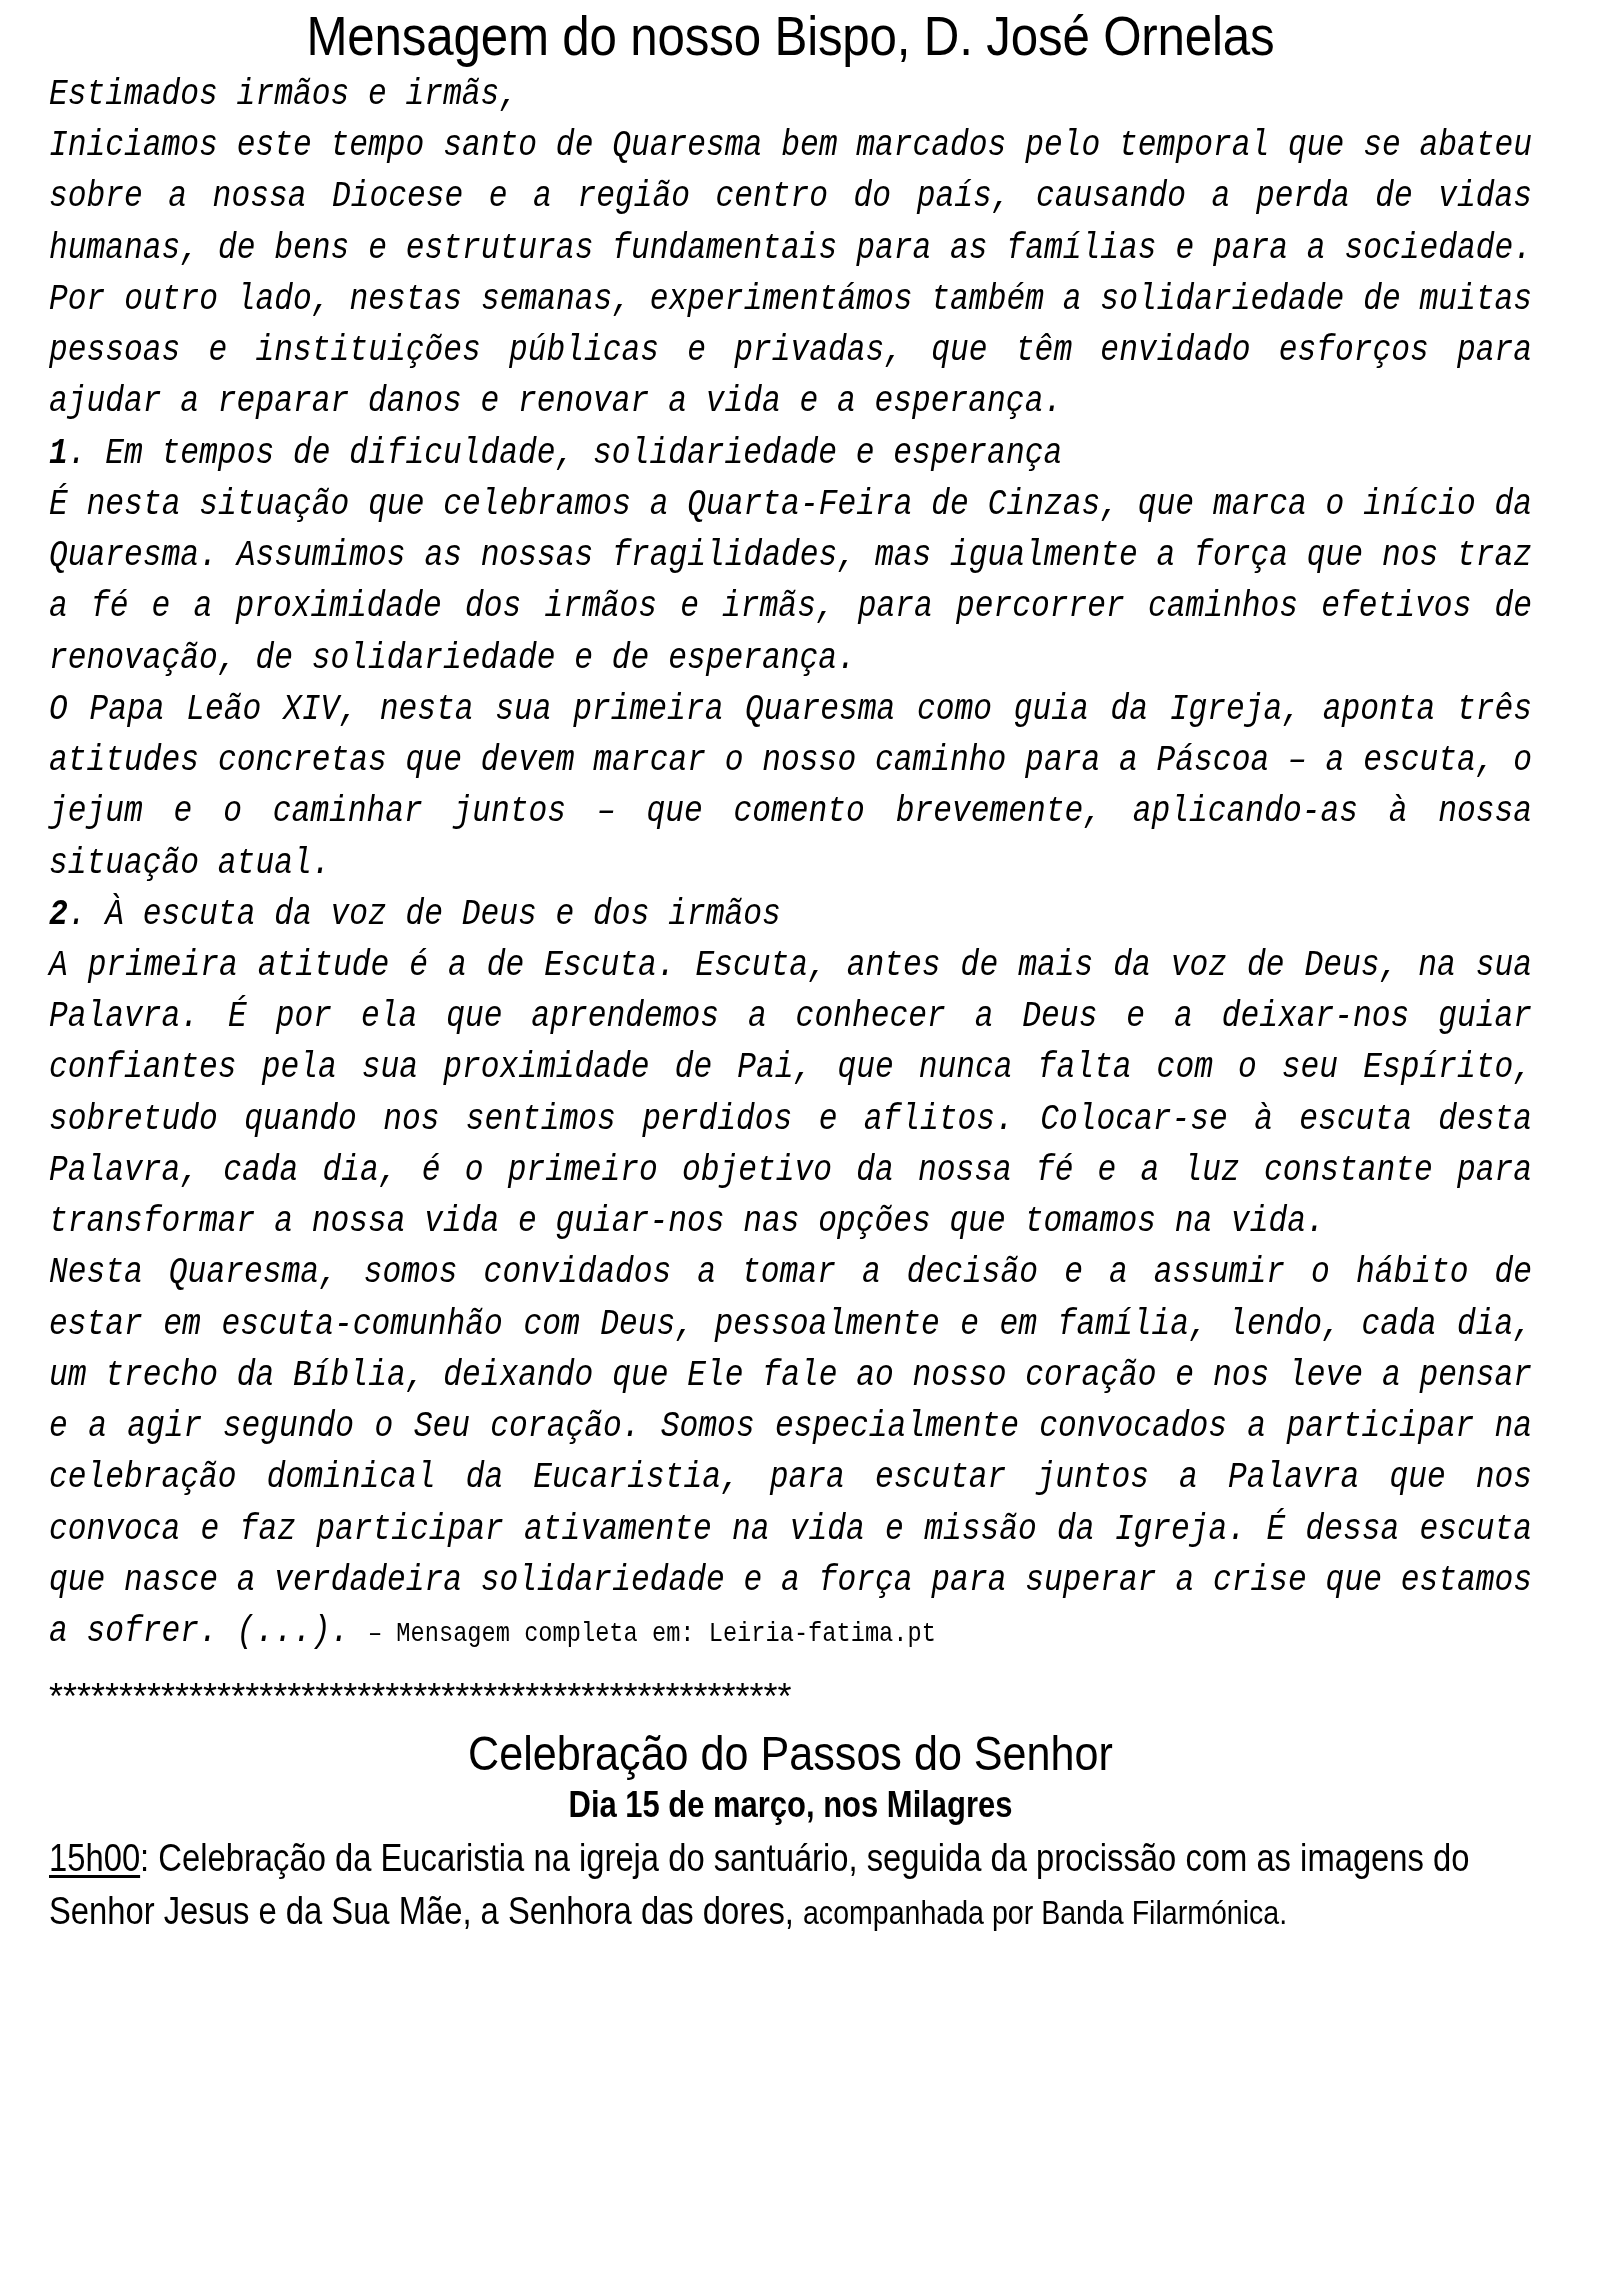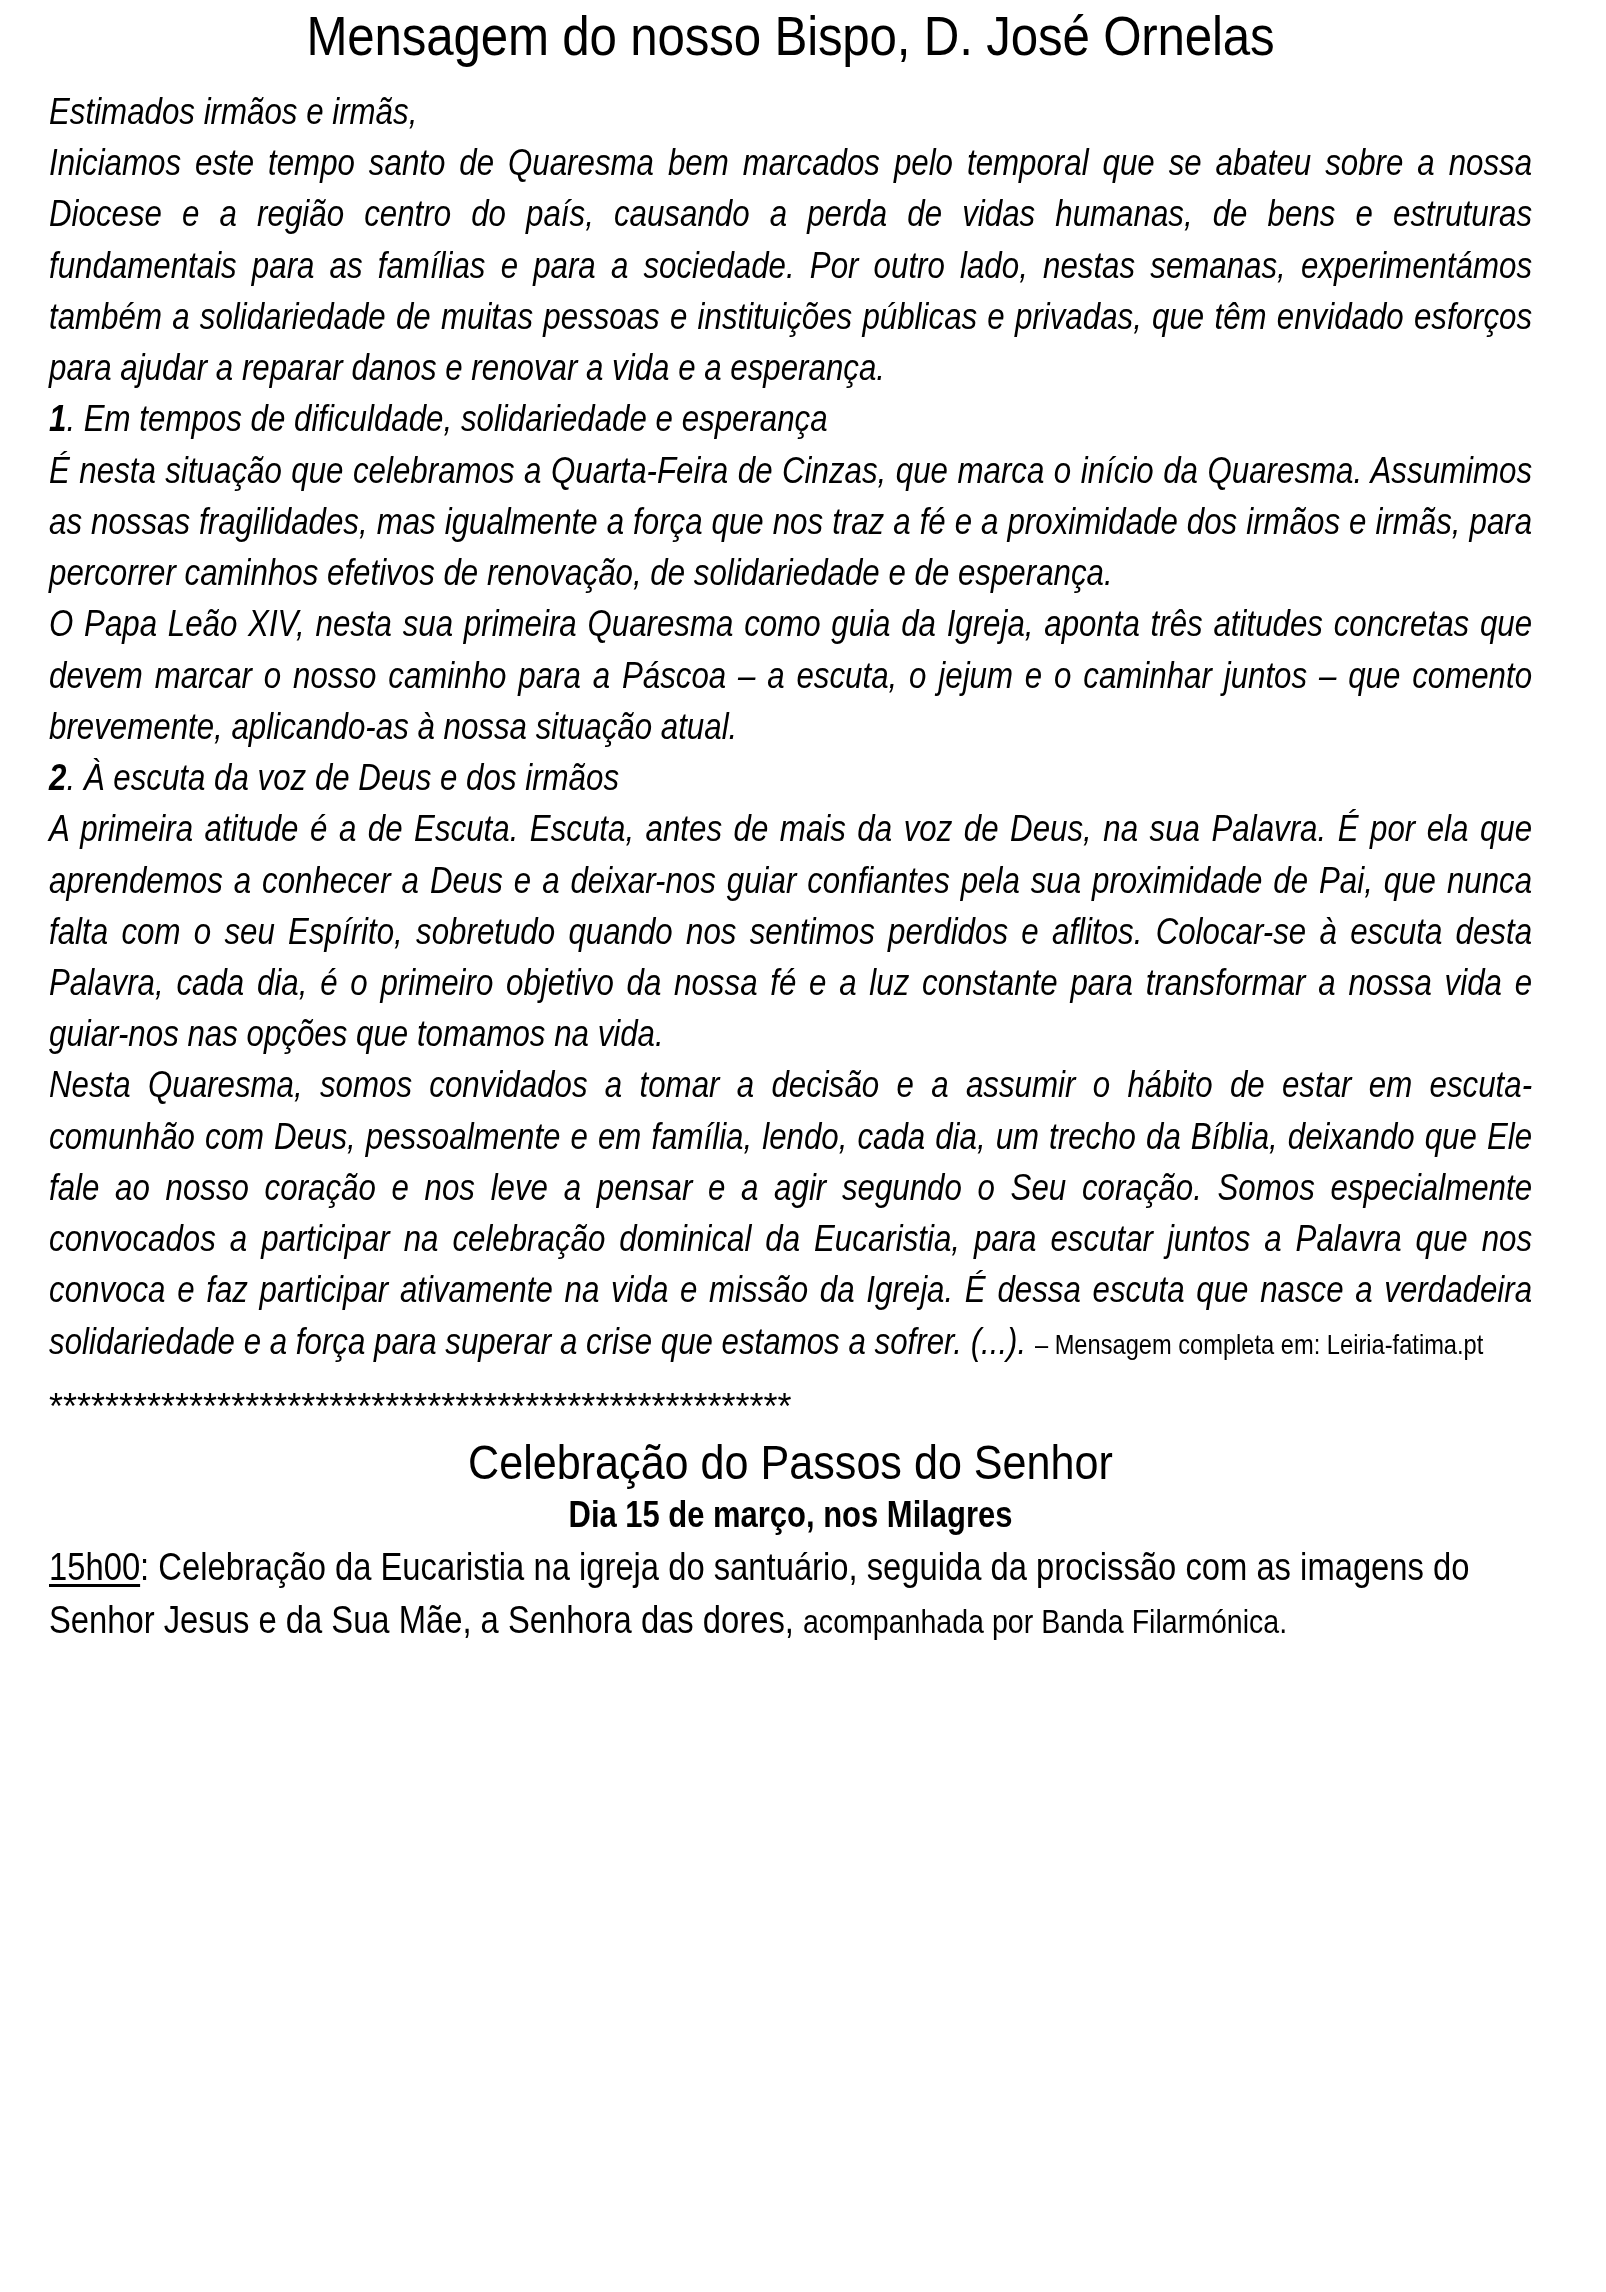--- a/index.html
+++ b/index.html
@@ -30,21 +30,22 @@
     font-weight: 400;
     letter-spacing: -0.2px;
     margin: 7.2px 0 1.8px 0;
     transform: scaleX(0.88);
     transform-origin: center top;
     white-space: nowrap;
   }
 
   
   .body-block {
-    margin-top: 20px;
+    margin-top: 3px;
+    font-family: Liberation Mono, monospace;
   }
   .para {
     font-style: italic;
     font-size: 37px;
     line-height: 1.385;
     text-align: justify;
     text-justify: inter-word;
     margin: 0;
     transform: scaleX(0.845);
     transform-origin: left top;

